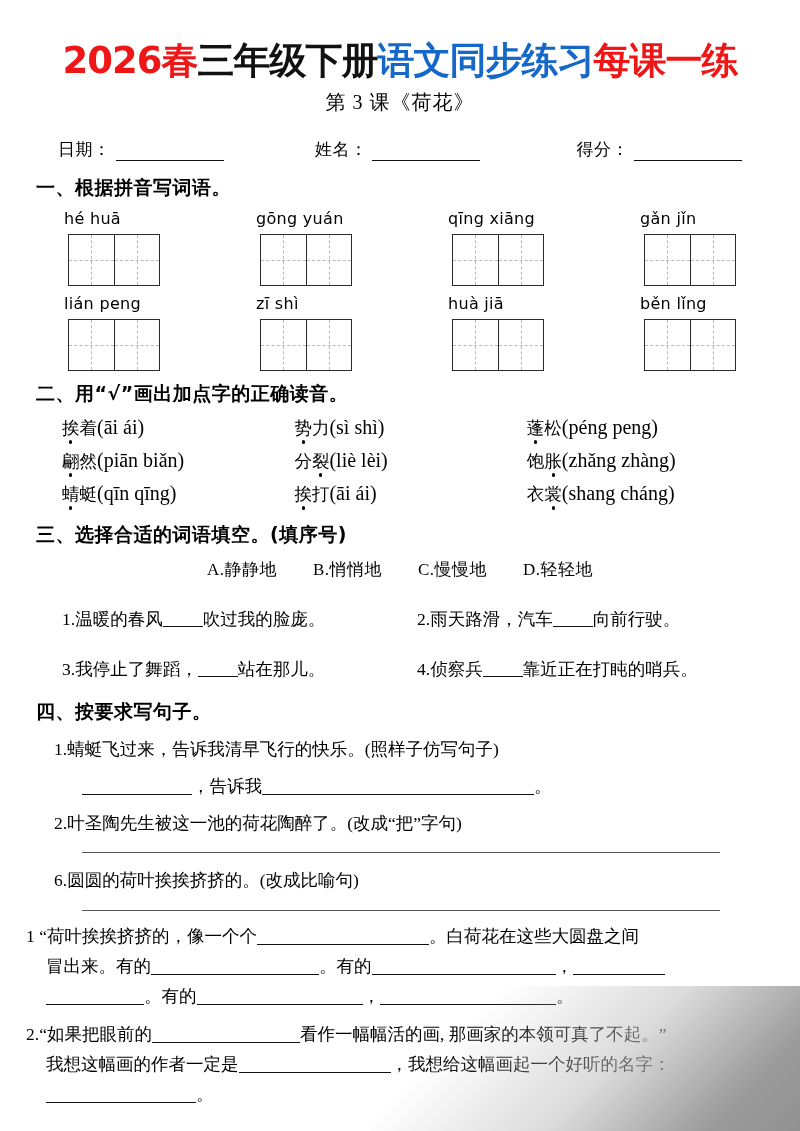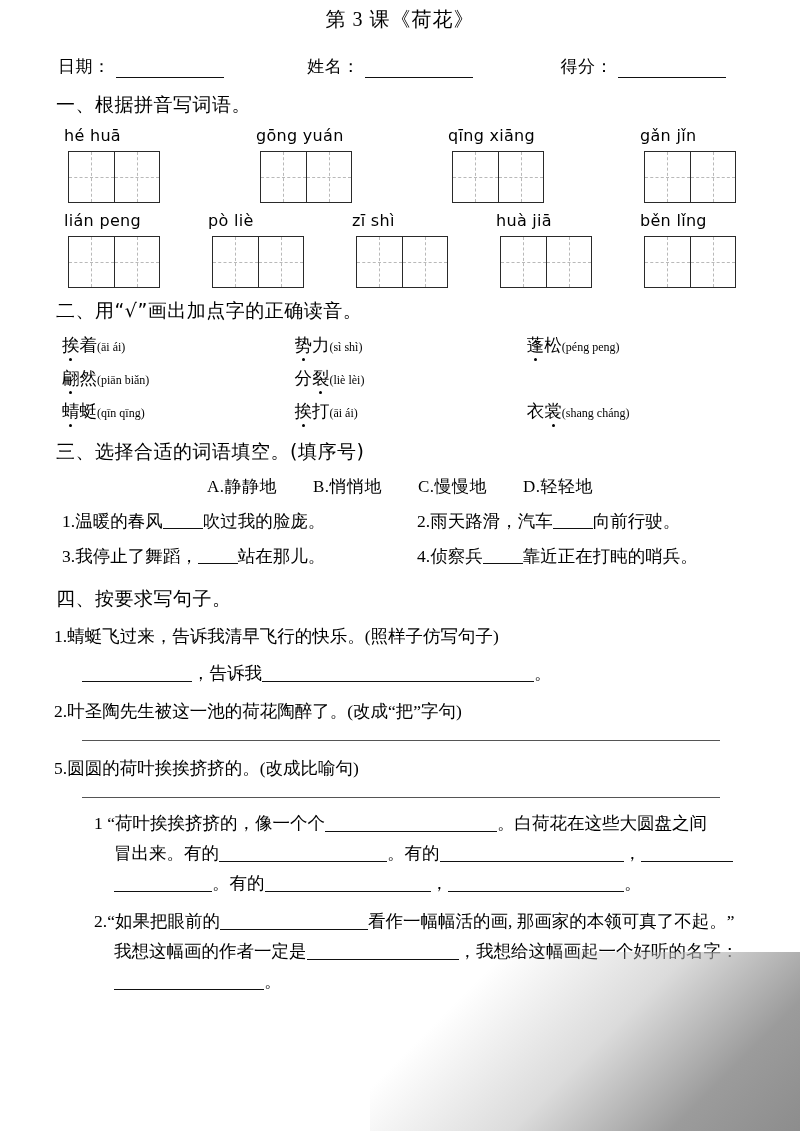--- a/index.html
+++ b/index.html
@@ -79,43 +79,43 @@
     text-align: center;
     font-size: 20px;
     margin-top: 6px;
     letter-spacing: 1px;
   }
 
   
   .meta-row {
     display: flex;
     margin: 22px 0 0 0;
-    padding: 0 74px 0 58px;
+    padding: 0 58px 0 58px;
     font-size: 17px;
     letter-spacing: 0.5px;
   }
   .meta-item { display: flex; align-items: flex-end; }
   .meta-item .lbl { white-space: nowrap; }
   .meta-item .ul {
     display: inline-block;
     width: 108px;
     border-bottom: 1.6px solid #111;
     margin-left: 5px;
     height: 15px;
   }
   .sp1 { flex: 1.00; }
   .sp2 { flex: 1.05; }
 
   
   .sec-h {
     font-family: "DejaVu Sans", "Liberation Sans", sans-serif;
-    font-weight: 400;
+    font-weight: 700;
     font-size: 19px;
     letter-spacing: 0.5px;
-    padding-left: 56px;
+    padding-left: 36px;
     margin-top: 14px;
   }
 
   
   .grid-row {
     display: flex;
     justify-content: space-between;
     padding: 0 60px 0 64px;
     margin-top: 8px;
   }
@@ -171,34 +171,34 @@
   .dotchar::after {
     content: "";
     position: absolute;
     left: 50%;
     margin-left: -1.6px;
     bottom: -4px;
     width: 3.2px; height: 3.2px;
     border-radius: 50%;
     background: #000;
   }
-  .py { font-family: "Liberation Serif", serif; font-size: 12px; }
+  .py { font-family: "Liberation Serif", serif; font-size: 20px; }
 
   
   .opt-line {
     text-align: center;
     font-size: 17px;
     margin-top: 10px;
     letter-spacing: 0.5px;
   }
   .opt-line span { margin: 0 18px; }
   .two-col {
     display: flex;
     padding: 0 28px 0 62px;
-    margin-top: 11px;
+    margin-top: 26px;
     font-size: 17.5px;
   }
   .two-col .c { width: 50%; white-space: nowrap; }
   .blank-s {
     display: inline-block;
     width: 40px;
     border-bottom: 1.5px solid #111;
     height: 14px;
     vertical-align: -2px;
   }
@@ -219,33 +219,36 @@
   }
   .longline {
     margin: 16px 0 0 82px;
     width: 638px;
     border-bottom: 1.4px solid #555;
     height: 1px;
   }
 
   
   .q5 {
-    padding-left: 94px;
+    padding-left: 26px;
     padding-right: 35px;
     font-size: 17.5px;
     margin-top: 10px;
     line-height: 1.72;
   }
   .q5 .ind { display: block; padding-left: 20px; }
 </style>
 </head>
 <body>
 
 <div class="page">
 
+  <div class="title">
+    <span class="t-red">2026春</span><span class="t-blk">三年级下册</span><span class="t-blue">语文同步练习</span><span class="t-red">每课一练</span>
+  </div>
 
   <div class="subtitle">第 3 课《荷花》</div>
 
   <div class="meta-row">
     <div class="meta-item">
       <span class="lbl">日期：</span>
       <span class="ul"></span>
     </div>
     <div class="sp1"></div>
     <div class="meta-item">
@@ -294,27 +297,20 @@
 
   <div class="grid-row">
     <div class="grid-cell">
       <div class="pinyin">lián peng</div>
       <div class="tzg">
           <div class="half"></div>
           <div class="half"></div>
         </div>
     </div>
     <div class="grid-cell">
-      <div class="pinyin">pò liè</div>
-      <div class="tzg">
-          <div class="half"></div>
-          <div class="half"></div>
-        </div>
-    </div>
-    <div class="grid-cell">
       <div class="pinyin">zī shì</div>
       <div class="tzg">
           <div class="half"></div>
           <div class="half"></div>
         </div>
     </div>
     <div class="grid-cell">
       <div class="pinyin">huà jiā</div>
       <div class="tzg">
           <div class="half"></div>
@@ -343,20 +339,23 @@
       <span class="dotchar">蓬</span><span>松</span><span class="py">(péng peng)</span>
     </div>
   </div>
 
   <div class="tri-row">
     <div class="tri-col">
       <span class="dotchar">翩</span><span>然</span><span class="py">(piān biǎn)</span>
     </div>
     <div class="tri-col">
       <span>分</span><span class="dotchar">裂</span><span class="py">(liè lèi)</span>
+    </div>
+    <div class="tri-col">
+      <span>饱</span><span class="dotchar">胀</span><span class="py">(zhǎng zhàng)</span>
     </div>
   </div>
 
   <div class="tri-row">
     <div class="tri-col">
       <span class="dotchar">蜻</span><span>蜓</span><span class="py">(qīn qīng)</span>
     </div>
     <div class="tri-col">
       <span class="dotchar">挨</span><span>打</span><span class="py">(āi ái)</span>
     </div>
@@ -393,21 +392,21 @@
 
   <div class="q">1.蜻蜓飞过来，告诉我清早飞行的快乐。(照样子仿写句子)</div>
 
   <div class="q q-ind">
     <span class="bl" style="width:110px;"></span><span>，告诉我</span><span class="bl" style="width:272px;"></span><span>。</span>
   </div>
 
   <div class="q">2.叶圣陶先生被这一池的荷花陶醉了。(改成“把”字句)</div>
   <div class="longline"></div>
 
-  <div class="q" style="margin-top:14px;">5.圆圆的荷叶挨挨挤挤的。(改成比喻句)</div>
+  <div class="q" style="margin-top:14px;">6.圆圆的荷叶挨挨挤挤的。(改成比喻句)</div>
   <div class="longline"></div>
 
 
   <div class="q5">
     <span>1 “荷叶挨挨挤挤的，像一个个</span><span class="bl" style="width:172px;"></span><span>。白荷花在这些大圆盘之间</span>
     <span class="ind">
       <span>冒出来。有的</span><span class="bl" style="width:168px;"></span><span>。有的</span><span class="bl" style="width:184px;"></span><span>，</span><span class="bl" style="width:92px;"></span>
     </span>
     <span class="ind">
       <span class="bl" style="width:98px;"></span><span>。有的</span><span class="bl" style="width:166px;"></span><span>，</span><span class="bl" style="width:176px;"></span><span>。</span>

